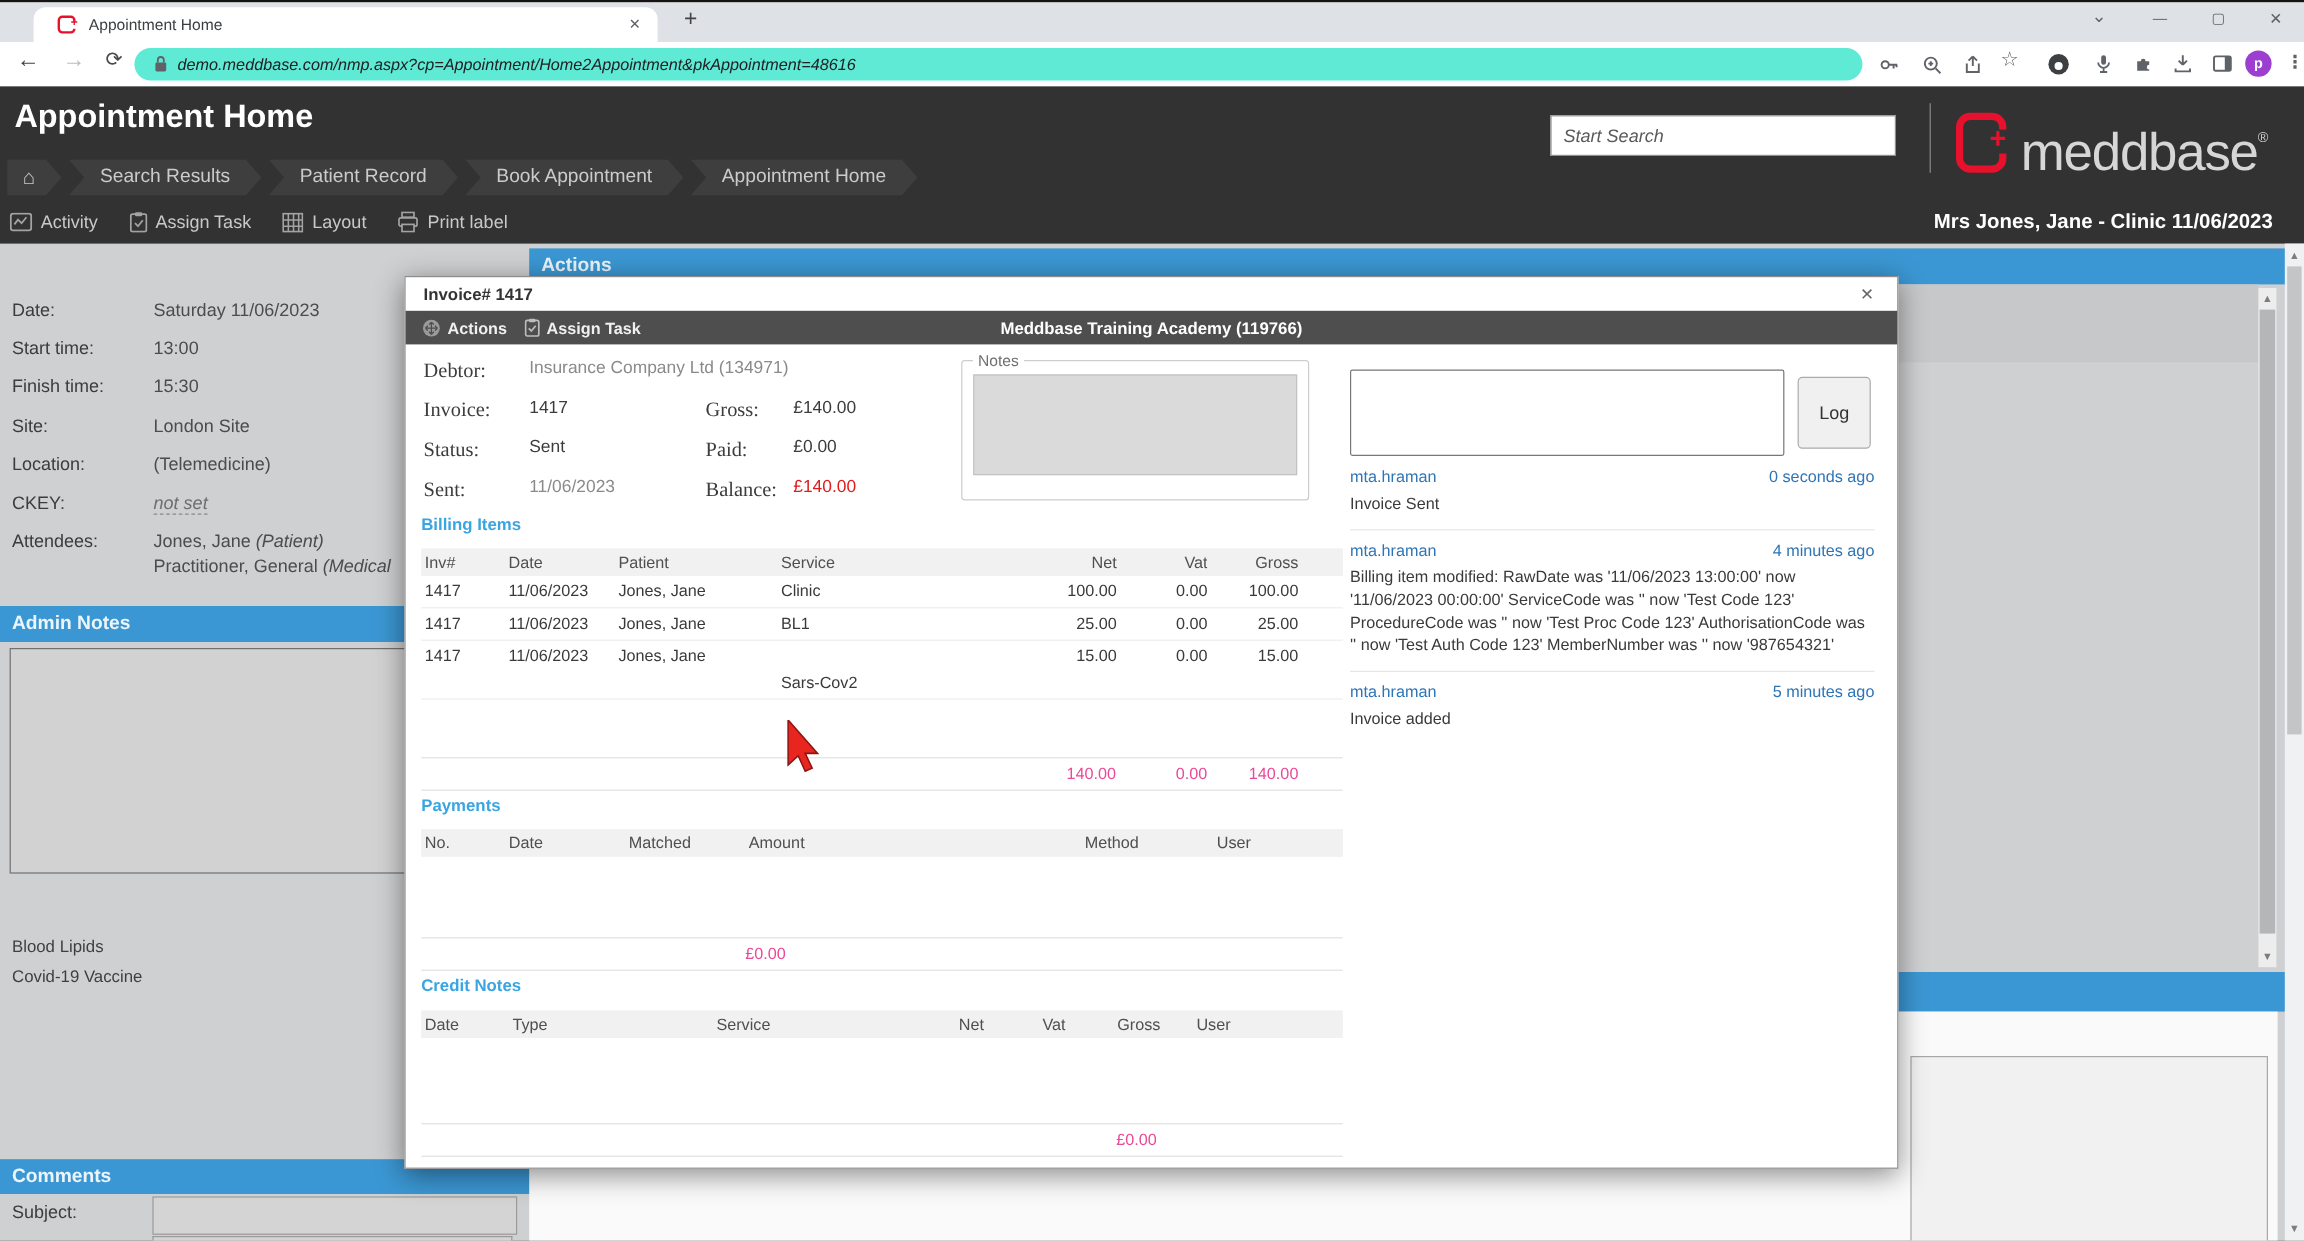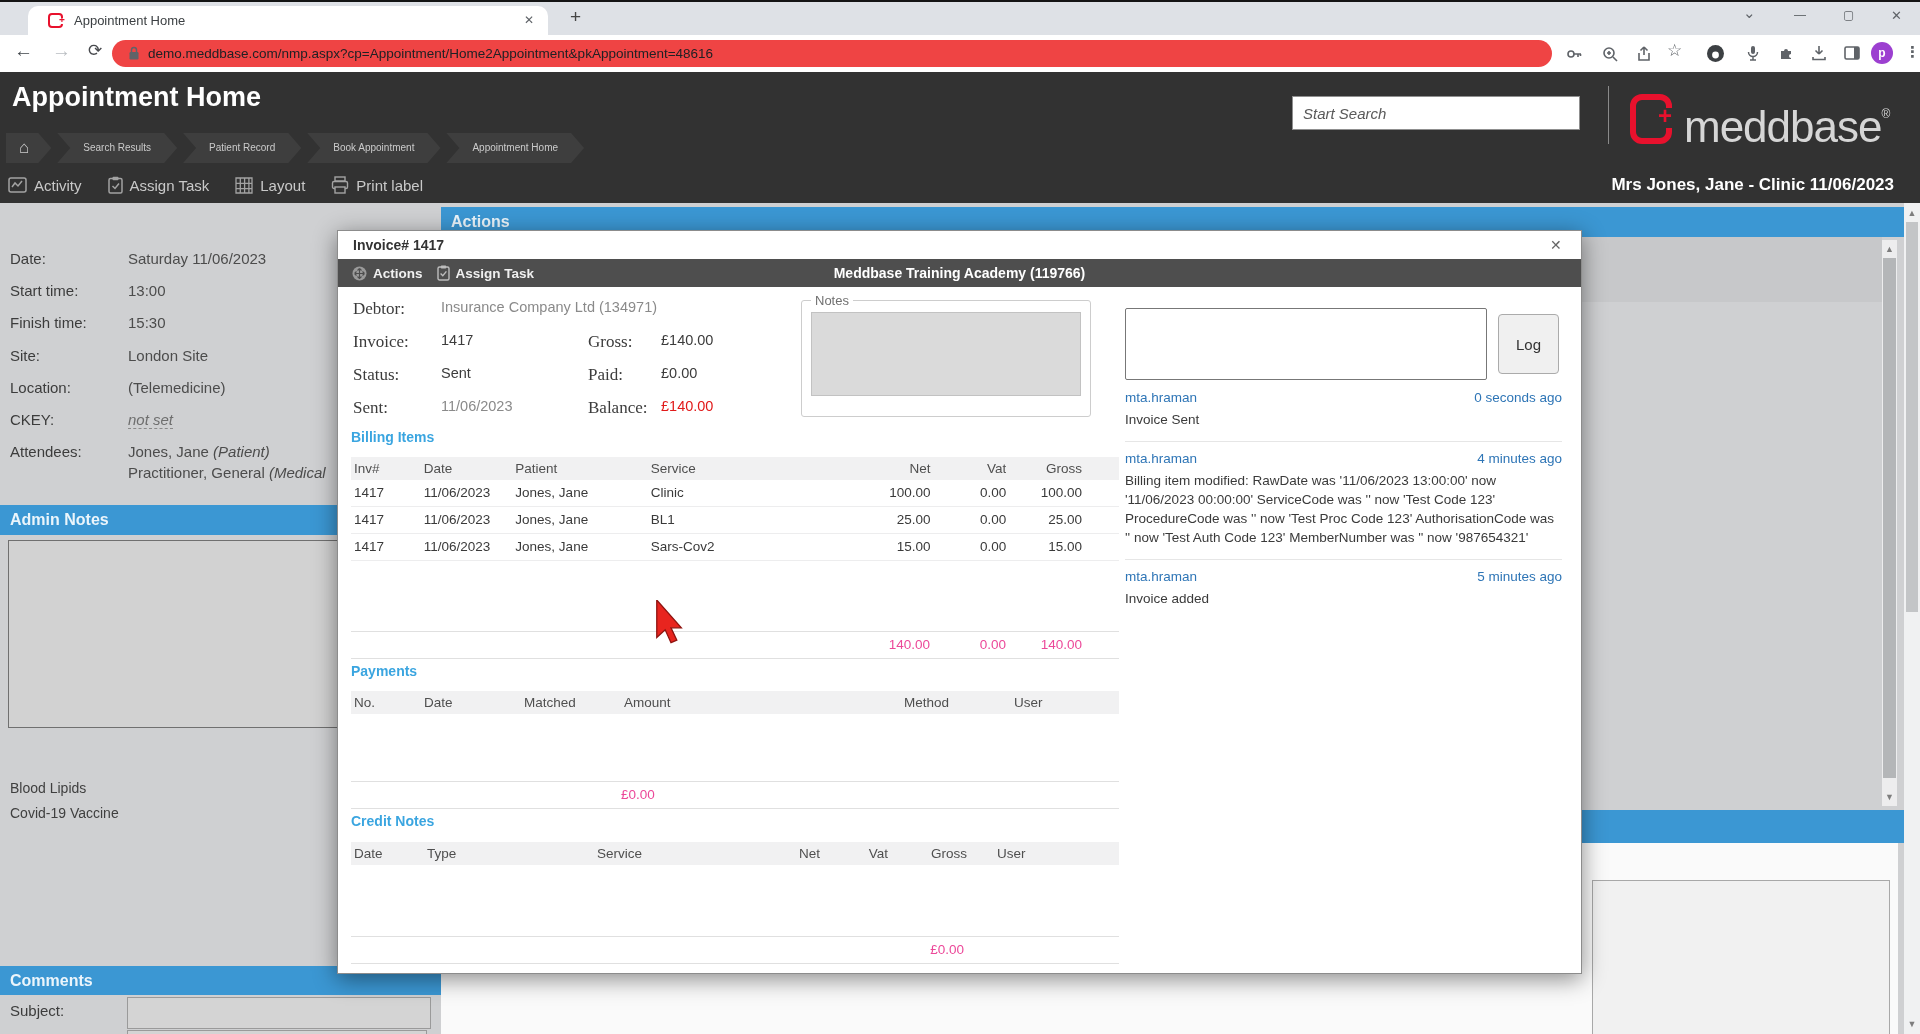--- a/index.html
+++ b/index.html
@@ -5,35 +5,35 @@
   html,body{margin:0;padding:0;background:#888;}
   #screen{position:relative;width:1920px;height:1034px;overflow:hidden;
     font-family:"Liberation Sans","DejaVu Sans",sans-serif;background:#cfd0d2;}
   .abs{position:absolute;}
   
   .tabstrip{background:#dee1e6;}
   .tab{background:#fff;border-radius:10px 10px 0 0;}
   .tab-title{font-size:13px;color:#3c4043;line-height:29px;white-space:nowrap;}
   .chrome-glyph{color:#5f6368;text-align:center;}
   .urlrow{background:#fff;border-bottom:1px solid #d8dbde;}
-  .pill{background:#ef4444;border-radius:14px;}
+  .pill{background:#5eead4;border-radius:14px;font-style:italic;}
   .url-text{font-size:13.5px;color:#202124;line-height:27px;white-space:nowrap;}
   .avatar{background:#9c3fd0;border-radius:50%;color:#fff;font-size:12px;font-weight:700;
     text-align:center;line-height:22px;}
   .cicon{display:inline-block;}
   
   .darkhead{background:#323232;}
   .page-title{color:#ffffff;font-size:27px;font-weight:600;}
   .search{background:#fff;border:1px solid #8f8f8f;font-size:15px;padding:0 10px;font-style:italic;}
   .search::placeholder{color:#5a5a5a;font-style:italic;}
   .logo-text{color:#d6d6d6;font-size:44px;font-weight:400;letter-spacing:-1px;line-height:44px;}
   .logo-reg{color:#d6d6d6;font-size:12px;vertical-align:24px;}
   .crumbs{display:flex;gap:6px;align-items:center;}
   .crumb{position:relative;height:30px;line-height:30px;background:#3e3e3e;color:#cbcbcb;
-    font-size:10px;padding:0 26px;filter:drop-shadow(0 0 1px #565656);
+    font-size:16px;padding:0 26px;filter:drop-shadow(0 0 1px #565656);
     clip-path:polygon(0 0,calc(100% - 13px) 0,100% 50%,calc(100% - 13px) 100%,0 100%,13px 50%);}
   .crumb.first{clip-path:polygon(0 0,calc(100% - 13px) 0,100% 50%,calc(100% - 13px) 100%,0 100%);
     padding:0 22px 0 13px;font-size:17px;}
   .tbitem{display:flex;align-items:center;gap:7px;color:#c9c9c9;font-size:15px;}
   .context{color:#fff;font-size:17px;font-weight:700;text-align:right;}
   
   .bluebar{background:#3b97d3;color:#ebf5fb;font-size:16px;font-weight:700;line-height:30px;padding-left:10px;}
   .dlabel{color:#3c3c3c;font-size:15px;}
   .dvalue{color:#4c4c4c;font-size:15px;white-space:nowrap;}
   .notset{color:#6e6e6e;font-style:italic;border-bottom:1px dashed #8a8a8a;}
@@ -366,21 +366,21 @@
       <span class="cell" style="width:136px;">Jones, Jane</span>
       <span class="cell" style="width:181px;">BL1</span>
       <span class="cell num" style="width:100px;">25.00</span>
       <span class="cell num" style="width:76px;">0.00</span>
       <span class="cell num" style="width:76px;">25.00</span>
     </div>
     <div class="abs trow" style="left:13px;top:303px;width:768px;padding-right:37px;">
       <span class="cell" style="width:70px;padding-left:3px;">1417</span>
       <span class="cell" style="width:92px;">11/06/2023</span>
       <span class="cell" style="width:136px;">Jones, Jane</span>
-      <span class="cell" style="width:181px;">Sars-Cov2</span>
+      <span class="cell" style="width:181px;margin-top:22px;">Sars-Cov2</span>
       <span class="cell num" style="width:100px;">15.00</span>
       <span class="cell num" style="width:76px;">0.00</span>
       <span class="cell num" style="width:76px;">15.00</span>
     </div>
     <div class="abs totals" style="left:13px;top:400px;width:768px;padding-right:37px;">
       <span class="cell" style="width:70px;"></span>
         <span class="cell" style="width:92px;"></span>
       <span class="cell" style="width:136px;"></span>
         <span class="cell" style="width:181px;"></span>
       <span class="cell num" style="width:100px;">140.00</span>

